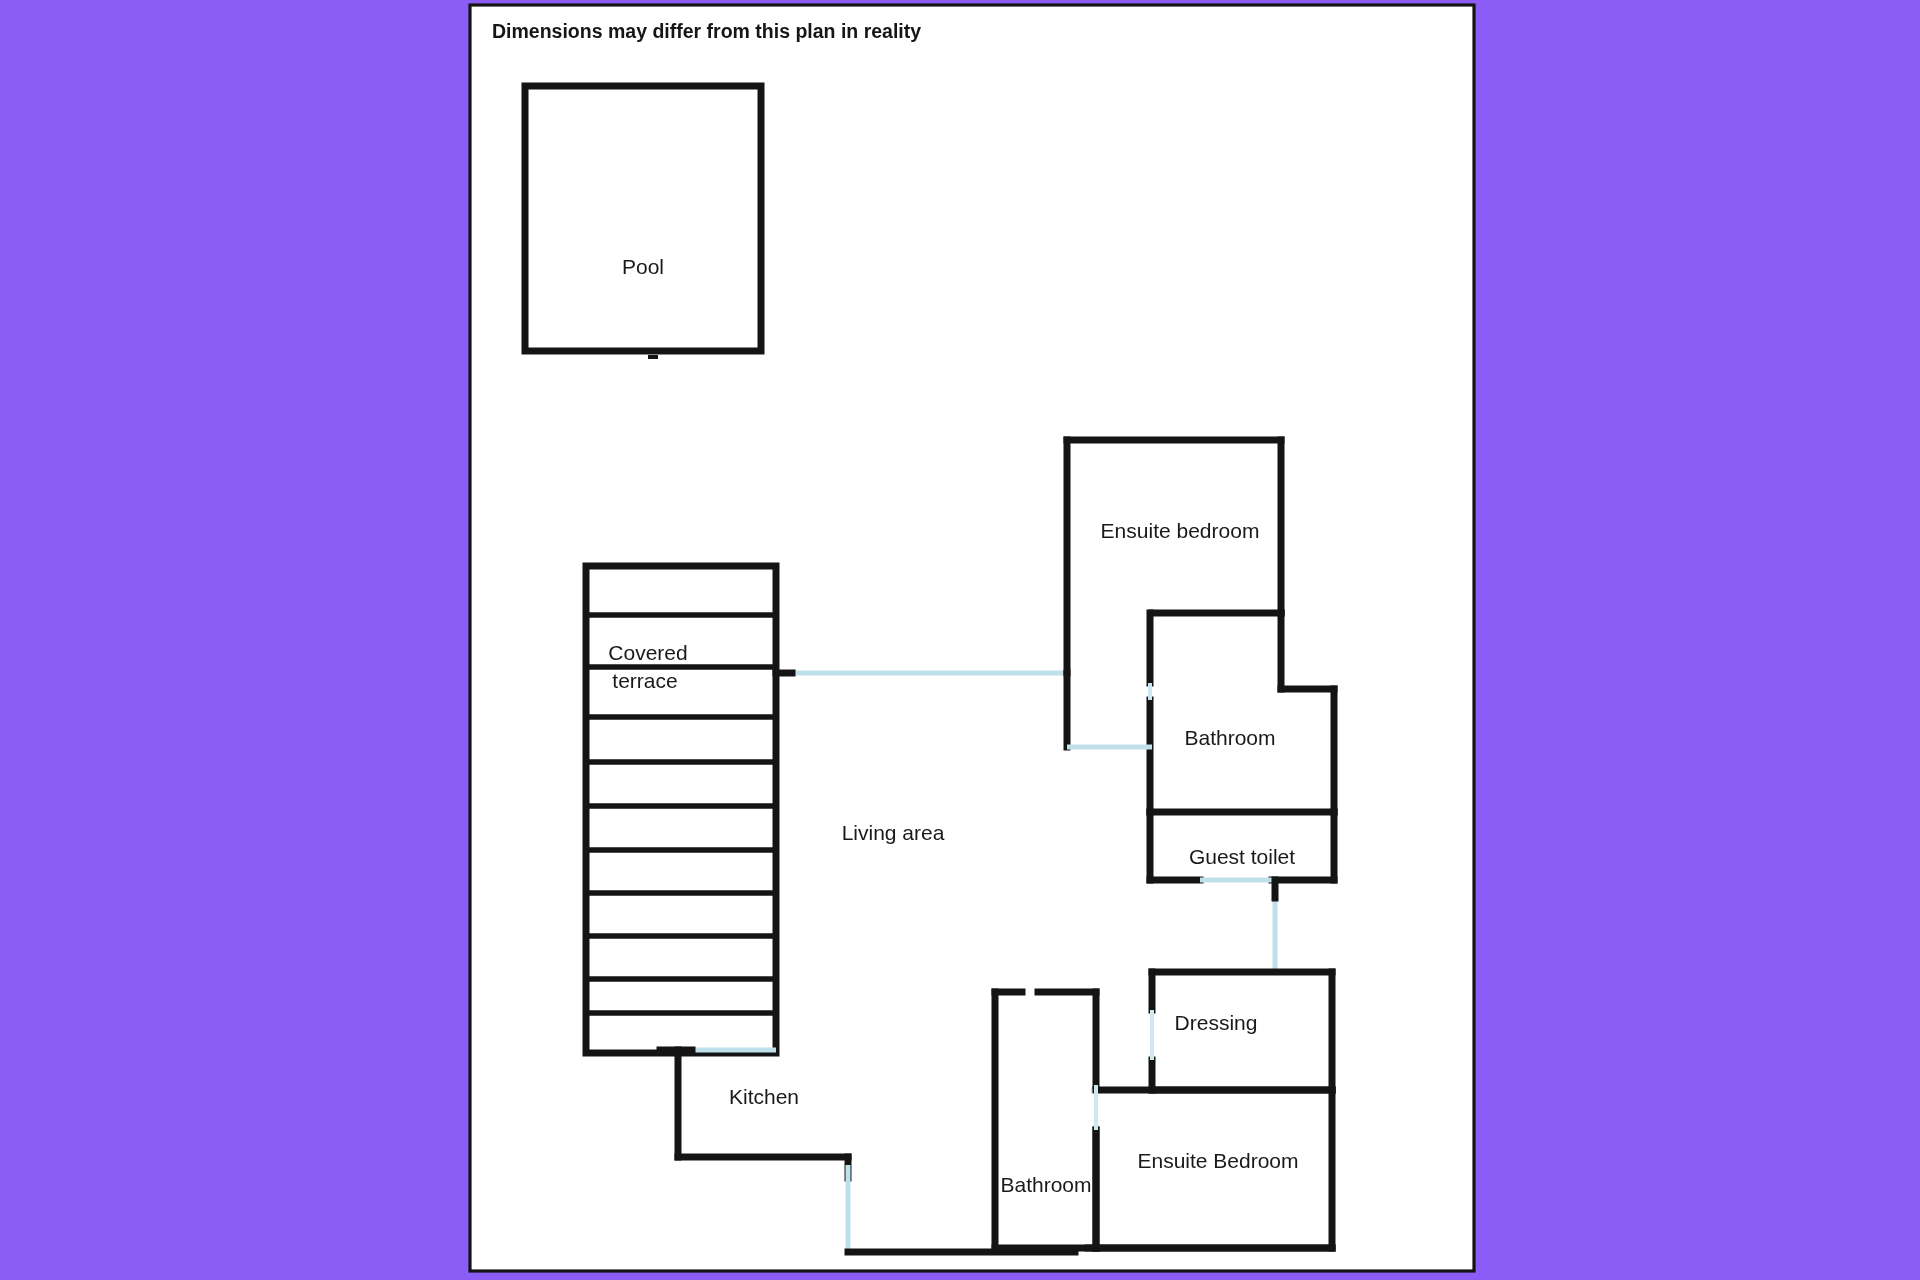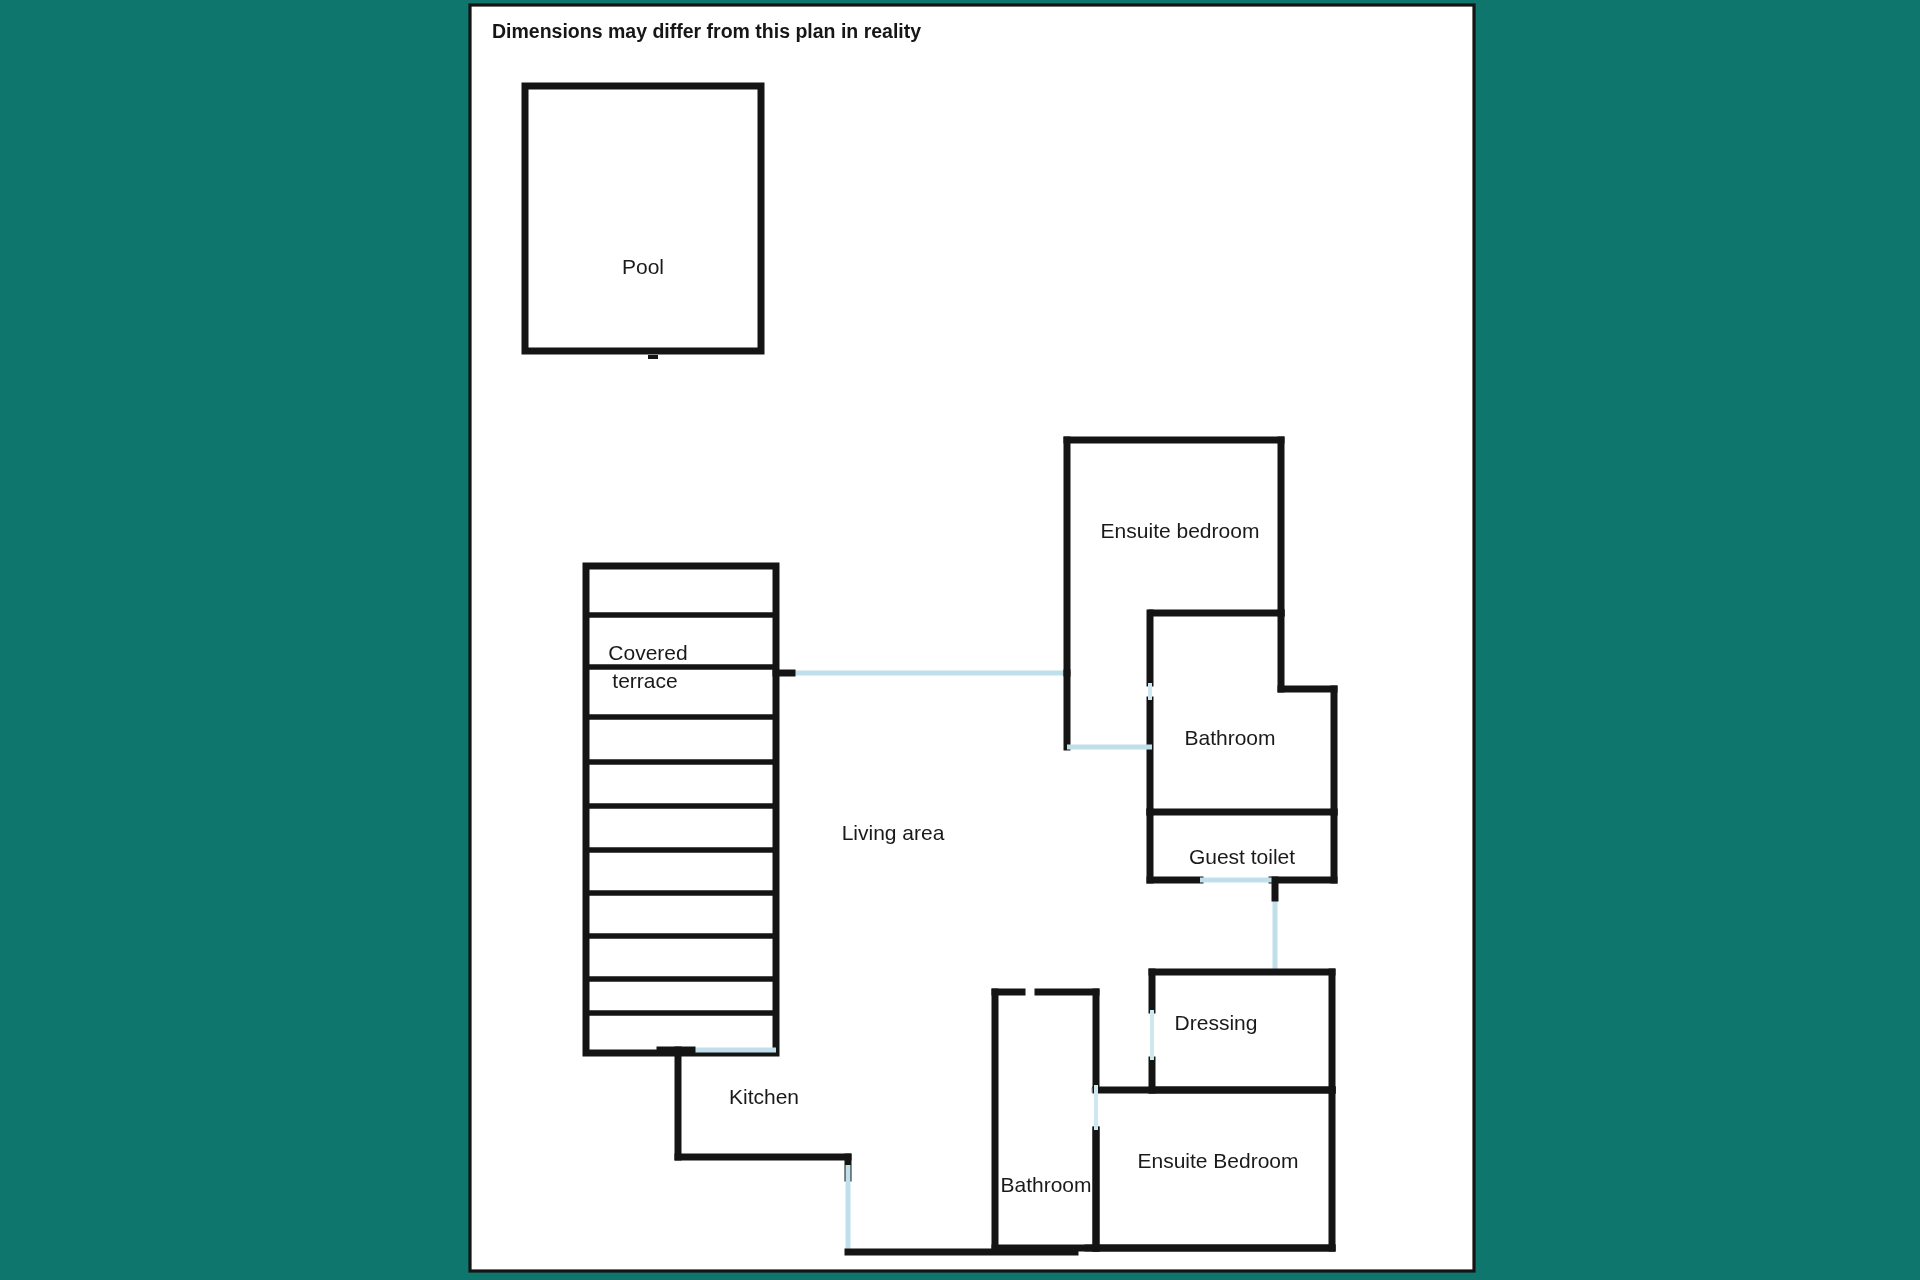--- a/index.html
+++ b/index.html
@@ -11,21 +11,21 @@
   body {
     width: 1920px;
     height: 1280px;
     font-family: "Liberation Sans", sans-serif;
     overflow: hidden;
   }
   #plan-root {
     position: relative;
     width: 1920px;
     height: 1280px;
-    background: #0f766e;
+    background: #8b5cf6;
   }
   #plan-svg {
     position: absolute;
     left: 0;
     top: 0;
     width: 1920px;
     height: 1280px;
     display: block;
   }
   .wall {

